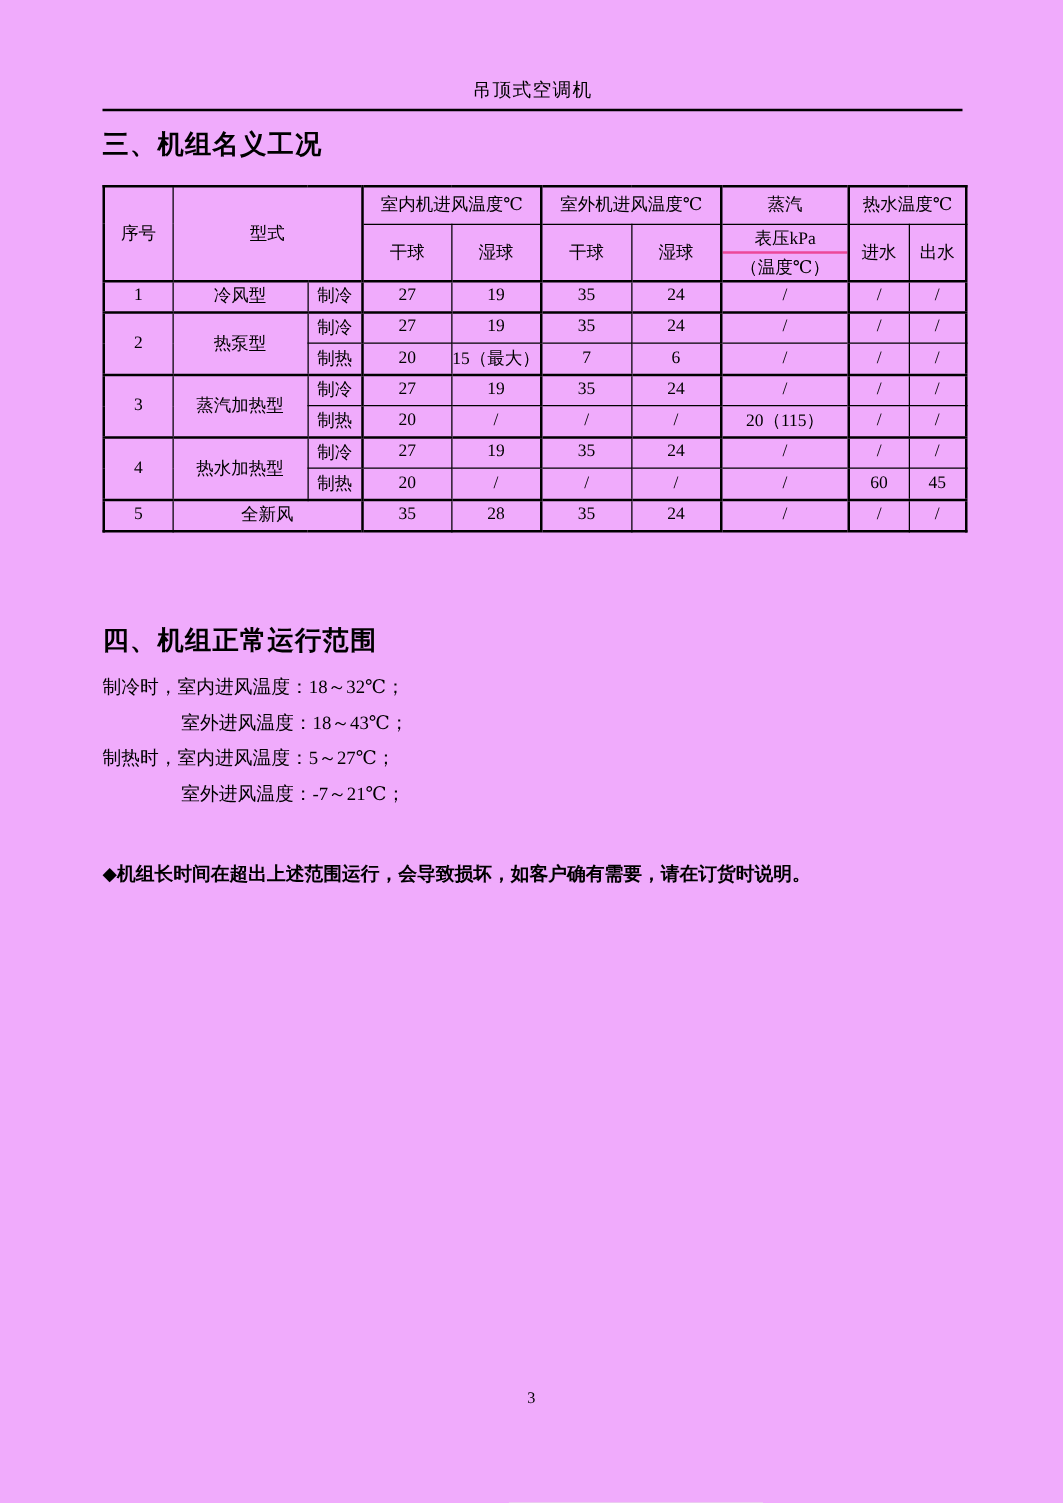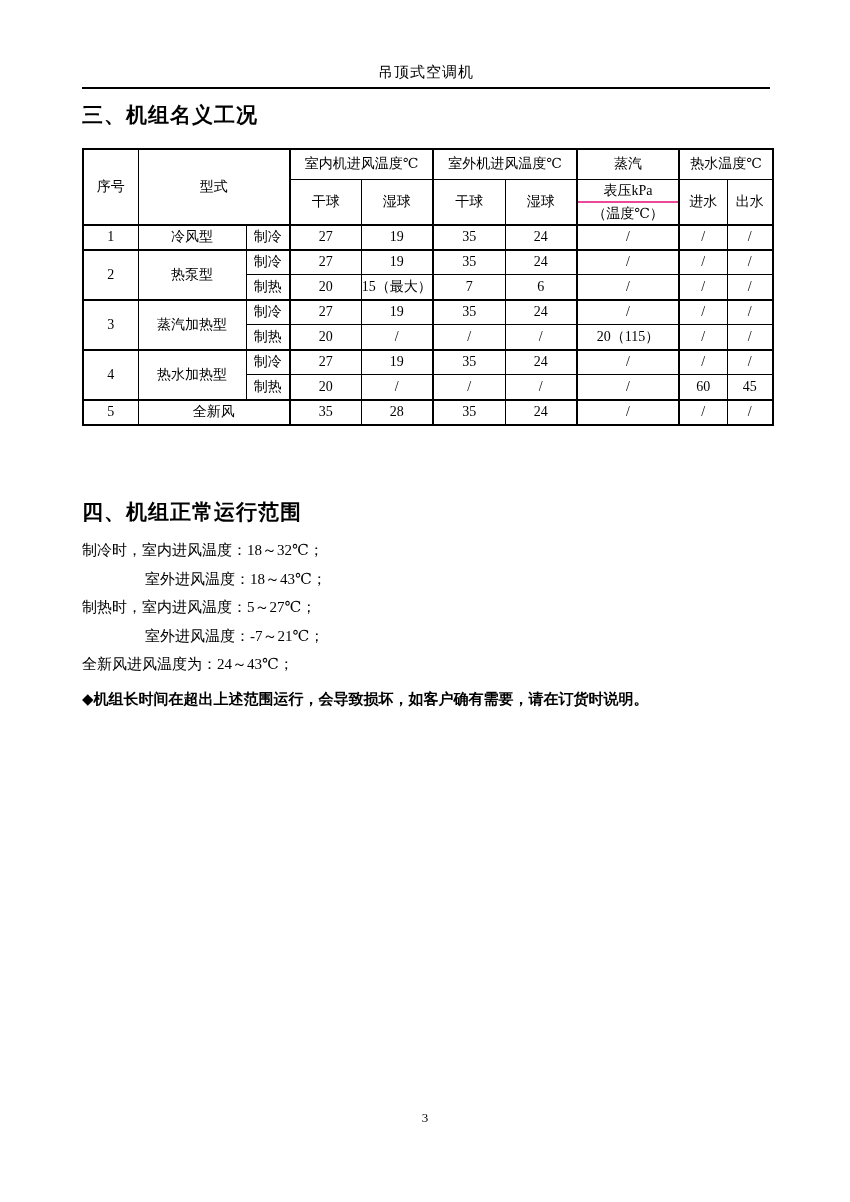--- a/index.html
+++ b/index.html
@@ -1,21 +1,21 @@
 <!DOCTYPE html>
 <html><head>
 <meta charset="utf-8">
 <style>
   * { margin: 0; padding: 0; box-sizing: border-box; }
   html, body { background: #e8e8e8; }
   .page {
     position: relative;
     width: 850px;
     height: 1202px;
-    background: #ffffff;
+    background: #f0abfc;
     margin: 0 auto;
     font-family: "Liberation Serif", "DejaVu Serif", serif;
     color: #000;
     overflow: hidden;
   }
   .page-header {
     position: absolute;
     top: 63px; left: 82px; width: 688px;
     text-align: center;
     font-size: 15px;
@@ -232,20 +232,19 @@
     </tbody>
   </table>
 
   <div class="sec-title sec4-title">四、机组正常运行范围</div>
 
   <div class="sec4-lines">
     <div class="line">制冷时，室内进风温度：18～32℃；</div>
     <div class="line indent">室外进风温度：18～43℃；</div>
     <div class="line">制热时，室内进风温度：5～27℃；</div>
     <div class="line indent">室外进风温度：-7～21℃；</div>
-    <div class="line">全新风进风温度为：24～43℃；</div>
   </div>
 
   <div class="note">◆机组长时间在超出上述范围运行，会导致损坏，如客户确有需要，请在订货时说明。</div>
 
   <div class="page-number">3</div>
 
 </div>
 
 </body></html>

